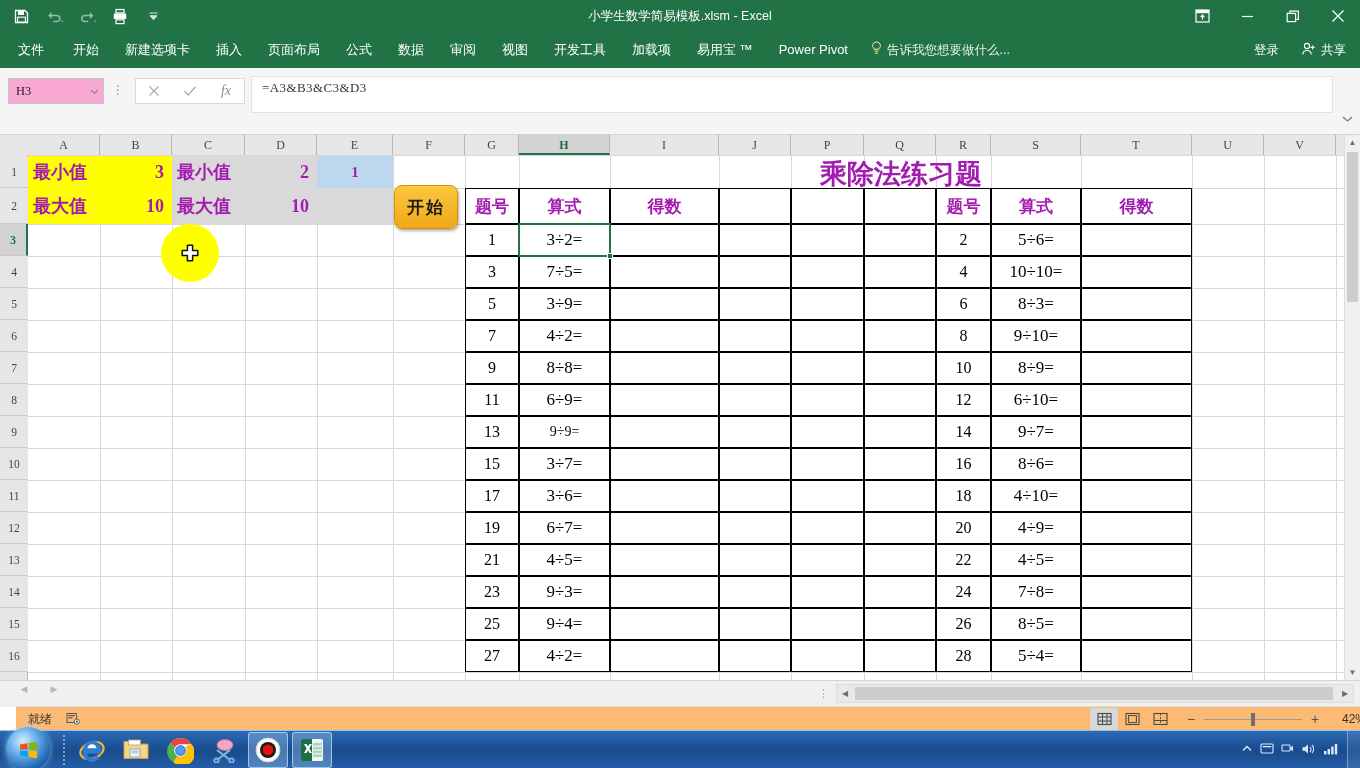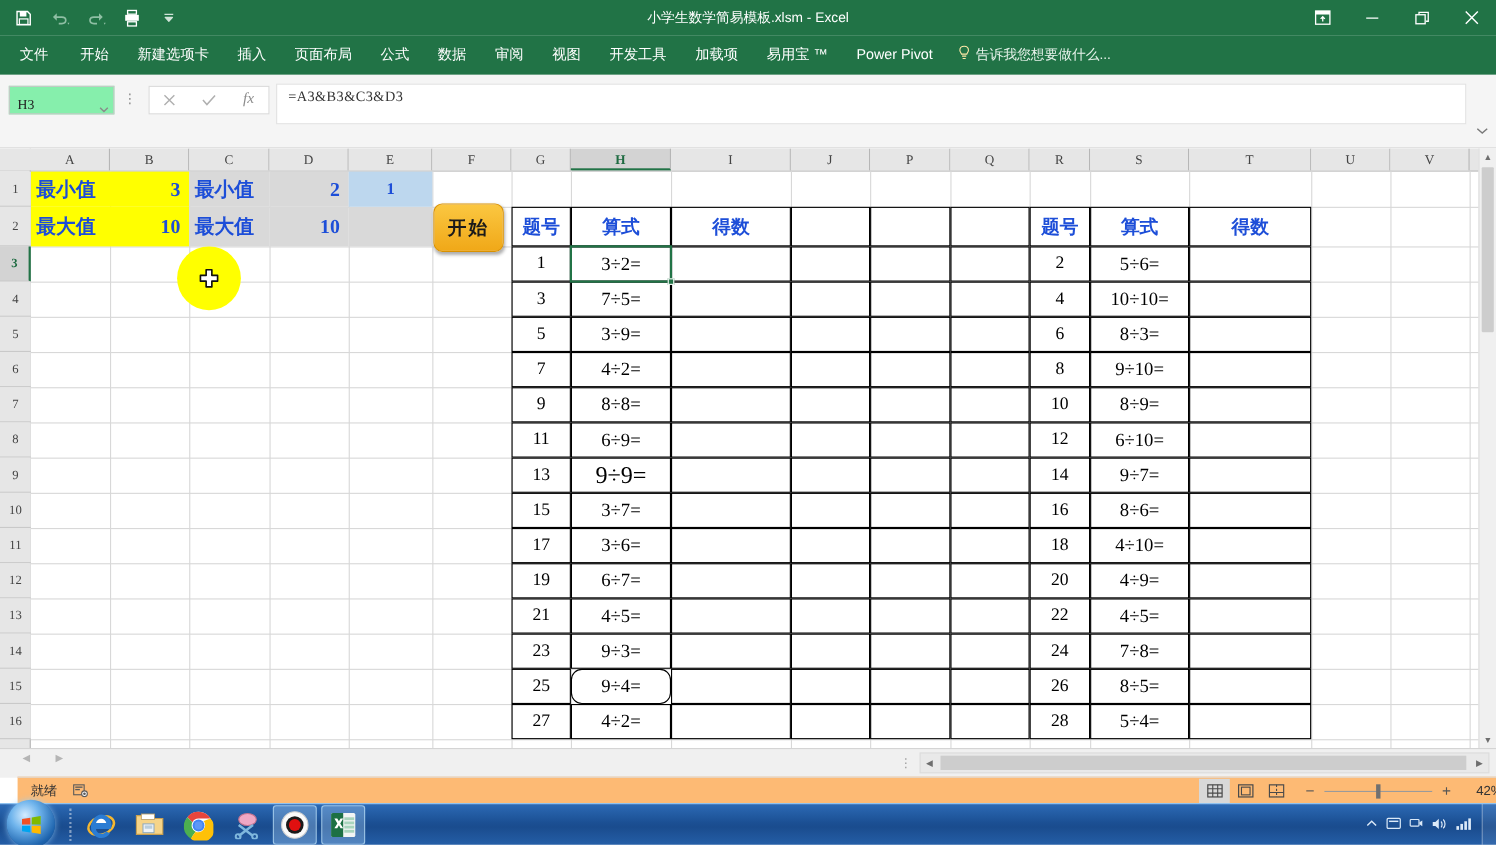--- a/index.html
+++ b/index.html
@@ -36,22 +36,22 @@
   #tellme{display:flex;align-items:center;gap:5px;padding:0 10px;height:36px;cursor:pointer;font-size:12.5px;color:#e6f2ea;}
   #ribbon-right{position:absolute;right:0;top:0;height:36px;display:flex;align-items:center;}
   #signin{height:36px;line-height:36px;padding:0 12px;font-size:12.5px;cursor:pointer;}
   #share{height:36px;display:flex;align-items:center;gap:5px;padding:0 14px 0 10px;font-size:12.5px;cursor:pointer;}
   
   #formulabar{
     position:absolute;left:0;top:68px;width:1360px;height:66px;background:#f5f5f5;
     border-bottom:1px solid #d4d4d4;
   }
   #namebox{
-    position:absolute;left:8px;top:78px;width:94px;height:24px;background:#86efac;border:1px solid #c8c8c8;
-    display:flex;align-items:flex-end;cursor:pointer;
+    position:absolute;left:8px;top:78px;width:94px;height:24px;background:#f9a8d4;border:1px solid #c8c8c8;
+    display:flex;align-items:center;cursor:pointer;
   }
   #namebox .nb-text{flex:1;padding-left:7px;font-size:12.5px;color:#222;font-family:"Liberation Serif","DejaVu Serif",serif;}
   #namebox .nb-arrow{width:18px;display:flex;align-items:center;justify-content:center;}
   #nb-sep{position:absolute;left:113px;top:80px;width:10px;height:20px;display:flex;align-items:center;justify-content:center;color:#8a8a8a;font-size:12px;}
   #fbtns{position:absolute;left:135px;top:78px;height:24px;width:108px;background:#fff;border:1px solid #dadada;display:flex;align-items:center;}
   .fbtn{width:36px;height:22px;display:flex;align-items:center;justify-content:center;cursor:pointer;color:#a6a6a6;}
   #formula-input{
     position:absolute;left:251px;top:76px;width:1080px;height:32px;background:#fff;border:1px solid #e2e2e2;
     display:flex;align-items:flex-start;padding-top:3px;cursor:text;
   }
@@ -75,21 +75,21 @@
     font-family:"Liberation Serif","DejaVu Serif",serif;
   }
   .rowcell.sel{background:#d3d3d3;color:#1e6b41;font-weight:bold;border-right:2px solid #217346;}
   #canvas{position:absolute;left:28px;top:20px;width:1317px;height:525px;overflow:hidden;}
   .gline-v{position:absolute;top:0;width:1px;height:525px;background:#d8d8d8;}
   .gline-h{position:absolute;left:0;height:1px;width:1317px;background:#d8d8d8;}
   .cell{position:absolute;box-sizing:border-box;display:flex;align-items:center;overflow:hidden;white-space:nowrap;}
   .cc{justify-content:center;}
   .cr{justify-content:flex-end;padding-right:8px;}
   .cl{justify-content:flex-start;padding-left:5px;}
-  .red{color:#1d4ed8;}
+  .red{color:#a21caf;}
   .bold{font-weight:bold;}
   .serifnum{font-family:"Liberation Serif","DejaVu Serif",serif;}
   .yellowfill{background:#ffff00;}
   .grayfill{background:#d9d9d9;}
   .bluefill{background:#bdd7ee;}
   .tbl{border:1px solid #000;}
   #selbox{position:absolute;box-sizing:border-box;border:2px solid #217346;pointer-events:none;}
   #selhandle{position:absolute;width:6px;height:6px;background:#217346;border:1px solid #fff;box-sizing:border-box;}
   #startbtn{
     position:absolute;width:62px;height:42px;border-radius:8px;
@@ -243,20 +243,33 @@
     <div class="tab">易用宝 ™</div>
     <div class="tab">Power Pivot</div>
     <div id="tellme">
       <span>
         <svg width="11" height="15" viewBox="0 0 11 15">
             <path d="M5.5 1C3.2 1 1.6 2.6 1.6 4.6c0 1.6 1.1 2.4 1.5 3.6h4.8c.4-1.2 1.5-2 1.5-3.6C9.4 2.6 7.8 1 5.5 1z" fill="none" stroke="#ffe9a8" stroke-width="1"></path>
             <path d="M3.6 10h3.8M4.1 12.2h2.8" stroke="#ffe9a8" stroke-width="1"></path>
           </svg>
       </span>
       <span>告诉我您想要做什么...</span>
+    </div>
+  </div>
+  <div id="ribbon-right">
+    <div id="signin">登录</div>
+    <div id="share">
+      <span>
+        <svg width="15" height="14" viewBox="0 0 15 14">
+            <circle cx="6" cy="4" r="2.6" fill="none" stroke="#fff" stroke-width="1.1"></circle>
+            <path d="M1.8 12.5c0-2.6 1.9-4 4.2-4s4.2 1.4 4.2 4" fill="none" stroke="#fff" stroke-width="1.1"></path>
+            <path d="M11.6 3.4v4M9.6 5.4h4" stroke="#fff" stroke-width="1.1"></path>
+          </svg>
+      </span>
+      <span>共享</span>
     </div>
   </div>
 </div>
 
 <div id="formulabar"></div>
 <div id="namebox">
   <span class="nb-text">H3</span>
   <span class="nb-arrow">
     <svg width="9" height="7" viewBox="0 0 9 7">
         <path d="M1 2l3.5 3.4L8 2" fill="none" stroke="#8a8a8a" stroke-width="1.3"></path>
@@ -365,20 +378,21 @@
       <div class="cell cl yellowfill red bold" style="left: 0px; width: 72px; top: 1px; height: 32px; font-size: 18px;">最小值</div>
       <div class="cell cr yellowfill red bold serifnum" style="left: 72px; width: 72px; top: 1px; height: 32px; font-size: 18px;">3</div>
       <div class="cell cl yellowfill red bold" style="left: 0px; width: 72px; top: 33px; height: 36px; font-size: 18px;">最大值</div>
       <div class="cell cr yellowfill red bold serifnum" style="left: 72px; width: 72px; top: 33px; height: 36px; font-size: 18px;">10</div>
       <div class="cell cl grayfill red bold" style="left: 144px; width: 73px; top: 1px; height: 32px; font-size: 18px;">最小值</div>
       <div class="cell cr grayfill red bold serifnum" style="left: 217px; width: 72px; top: 1px; height: 32px; font-size: 18px;">2</div>
       <div class="cell cl grayfill red bold" style="left: 144px; width: 73px; top: 33px; height: 36px; font-size: 18px;">最大值</div>
       <div class="cell cr grayfill red bold serifnum" style="left: 217px; width: 72px; top: 33px; height: 36px; font-size: 18px;">10</div>
       <div class="cell cc grayfill" style="left: 289px; width: 76px; top: 33px; height: 36px;"></div>
       <div class="cell cc bluefill red bold serifnum" style="left: 289px; width: 76px; top: 1px; height: 32px; font-size: 15px;">1</div>
+      <div class="cell cc red bold" style="left: 582px; width: 582px; top: 1px; height: 36px; font-size: 27px;">乘除法练习题</div>
       <div class="cell cc tbl red bold" style="left: 437px; width: 54px; top: 33px; height: 36px; font-size: 17px;">题号</div>
       <div class="cell cc tbl red bold" style="left: 491px; width: 91px; top: 33px; height: 36px; font-size: 17px;">算式</div>
       <div class="cell cc tbl red bold" style="left: 582px; width: 109px; top: 33px; height: 36px; font-size: 17px;">得数</div>
       <div class="cell cc tbl red bold" style="left: 908px; width: 55px; top: 33px; height: 36px; font-size: 17px;">题号</div>
       <div class="cell cc tbl red bold" style="left: 963px; width: 90px; top: 33px; height: 36px; font-size: 17px;">算式</div>
       <div class="cell cc tbl red bold" style="left: 1053px; width: 111px; top: 33px; height: 36px; font-size: 17px;">得数</div>
       <div class="cell cc tbl " style="left: 691px; width: 72px; top: 33px; height: 36px; font-size: 16px;"></div>
       <div class="cell cc tbl " style="left: 763px; width: 73px; top: 33px; height: 36px; font-size: 16px;"></div>
       <div class="cell cc tbl " style="left: 836px; width: 72px; top: 33px; height: 36px; font-size: 16px;"></div>
       <div class="cell cc tbl serifnum" style="left: 437px; width: 54px; top: 69px; height: 32px; font-size: 16px;">1</div>
@@ -411,21 +425,21 @@
       <div class="cell cc tbl " style="left: 691px; width: 72px; top: 197px; height: 32px; font-size: 16px;"></div>
       <div class="cell cc tbl " style="left: 763px; width: 73px; top: 197px; height: 32px; font-size: 16px;"></div>
       <div class="cell cc tbl " style="left: 836px; width: 72px; top: 197px; height: 32px; font-size: 16px;"></div>
       <div class="cell cc tbl serifnum" style="left: 437px; width: 54px; top: 229px; height: 32px; font-size: 16px;">11</div>
       <div class="cell cc tbl serifnum" style="left: 491px; width: 91px; top: 229px; height: 32px; font-size: 17px;">6÷9=</div>
       <div class="cell cc tbl serifnum" style="left: 582px; width: 109px; top: 229px; height: 32px; font-size: 16px;"></div>
       <div class="cell cc tbl " style="left: 691px; width: 72px; top: 229px; height: 32px; font-size: 16px;"></div>
       <div class="cell cc tbl " style="left: 763px; width: 73px; top: 229px; height: 32px; font-size: 16px;"></div>
       <div class="cell cc tbl " style="left: 836px; width: 72px; top: 229px; height: 32px; font-size: 16px;"></div>
       <div class="cell cc tbl serifnum" style="left: 437px; width: 54px; top: 261px; height: 32px; font-size: 16px;">13</div>
-      <div class="cell cc tbl serifnum" style="left: 491px; width: 91px; top: 261px; height: 32px; font-size: 22px;">9÷9=</div>
+      <div class="cell cc tbl serifnum" style="left: 491px; width: 91px; top: 261px; height: 32px; font-size: 14px;">9÷9=</div>
       <div class="cell cc tbl serifnum" style="left: 582px; width: 109px; top: 261px; height: 32px; font-size: 16px;"></div>
       <div class="cell cc tbl " style="left: 691px; width: 72px; top: 261px; height: 32px; font-size: 16px;"></div>
       <div class="cell cc tbl " style="left: 763px; width: 73px; top: 261px; height: 32px; font-size: 16px;"></div>
       <div class="cell cc tbl " style="left: 836px; width: 72px; top: 261px; height: 32px; font-size: 16px;"></div>
       <div class="cell cc tbl serifnum" style="left: 437px; width: 54px; top: 293px; height: 32px; font-size: 16px;">15</div>
       <div class="cell cc tbl serifnum" style="left: 491px; width: 91px; top: 293px; height: 32px; font-size: 17px;">3÷7=</div>
       <div class="cell cc tbl serifnum" style="left: 582px; width: 109px; top: 293px; height: 32px; font-size: 16px;"></div>
       <div class="cell cc tbl " style="left: 691px; width: 72px; top: 293px; height: 32px; font-size: 16px;"></div>
       <div class="cell cc tbl " style="left: 763px; width: 73px; top: 293px; height: 32px; font-size: 16px;"></div>
       <div class="cell cc tbl " style="left: 836px; width: 72px; top: 293px; height: 32px; font-size: 16px;"></div>
@@ -447,21 +461,21 @@
       <div class="cell cc tbl " style="left: 691px; width: 72px; top: 389px; height: 32px; font-size: 16px;"></div>
       <div class="cell cc tbl " style="left: 763px; width: 73px; top: 389px; height: 32px; font-size: 16px;"></div>
       <div class="cell cc tbl " style="left: 836px; width: 72px; top: 389px; height: 32px; font-size: 16px;"></div>
       <div class="cell cc tbl serifnum" style="left: 437px; width: 54px; top: 421px; height: 32px; font-size: 16px;">23</div>
       <div class="cell cc tbl serifnum" style="left: 491px; width: 91px; top: 421px; height: 32px; font-size: 17px;">9÷3=</div>
       <div class="cell cc tbl serifnum" style="left: 582px; width: 109px; top: 421px; height: 32px; font-size: 16px;"></div>
       <div class="cell cc tbl " style="left: 691px; width: 72px; top: 421px; height: 32px; font-size: 16px;"></div>
       <div class="cell cc tbl " style="left: 763px; width: 73px; top: 421px; height: 32px; font-size: 16px;"></div>
       <div class="cell cc tbl " style="left: 836px; width: 72px; top: 421px; height: 32px; font-size: 16px;"></div>
       <div class="cell cc tbl serifnum" style="left: 437px; width: 54px; top: 453px; height: 32px; font-size: 16px;">25</div>
-      <div class="cell cc tbl serifnum" style="left: 491px; width: 91px; top: 453px; height: 32px; font-size: 17px; border-radius: 10px;">9÷4=</div>
+      <div class="cell cc tbl serifnum" style="left: 491px; width: 91px; top: 453px; height: 32px; font-size: 17px;">9÷4=</div>
       <div class="cell cc tbl serifnum" style="left: 582px; width: 109px; top: 453px; height: 32px; font-size: 16px;"></div>
       <div class="cell cc tbl " style="left: 691px; width: 72px; top: 453px; height: 32px; font-size: 16px;"></div>
       <div class="cell cc tbl " style="left: 763px; width: 73px; top: 453px; height: 32px; font-size: 16px;"></div>
       <div class="cell cc tbl " style="left: 836px; width: 72px; top: 453px; height: 32px; font-size: 16px;"></div>
       <div class="cell cc tbl serifnum" style="left: 437px; width: 54px; top: 485px; height: 32px; font-size: 16px;">27</div>
       <div class="cell cc tbl serifnum" style="left: 491px; width: 91px; top: 485px; height: 32px; font-size: 17px;">4÷2=</div>
       <div class="cell cc tbl serifnum" style="left: 582px; width: 109px; top: 485px; height: 32px; font-size: 16px;"></div>
       <div class="cell cc tbl " style="left: 691px; width: 72px; top: 485px; height: 32px; font-size: 16px;"></div>
       <div class="cell cc tbl " style="left: 763px; width: 73px; top: 485px; height: 32px; font-size: 16px;"></div>
       <div class="cell cc tbl " style="left: 836px; width: 72px; top: 485px; height: 32px; font-size: 16px;"></div>

